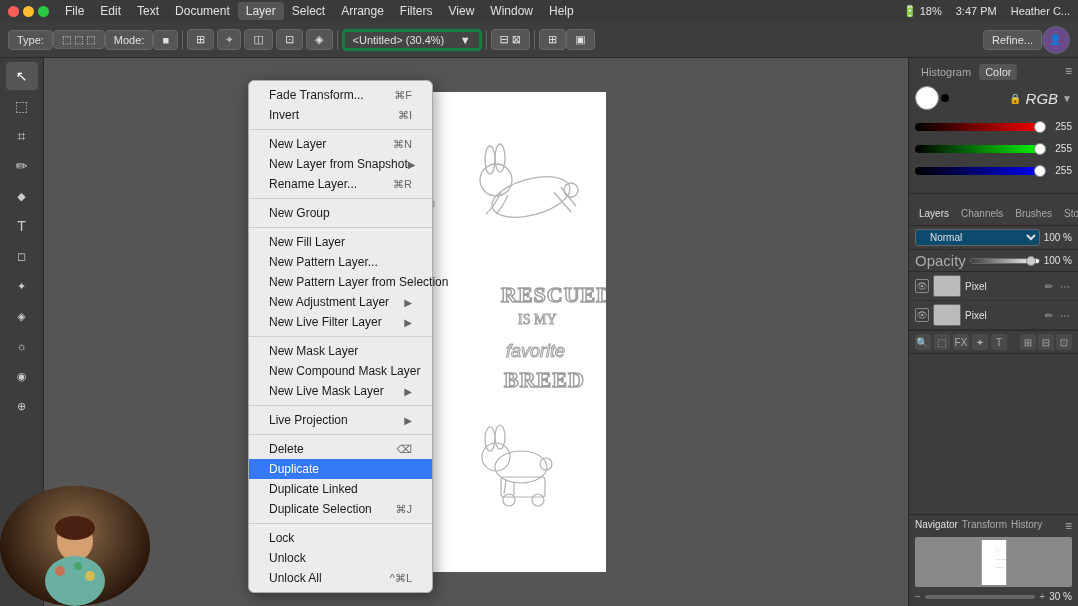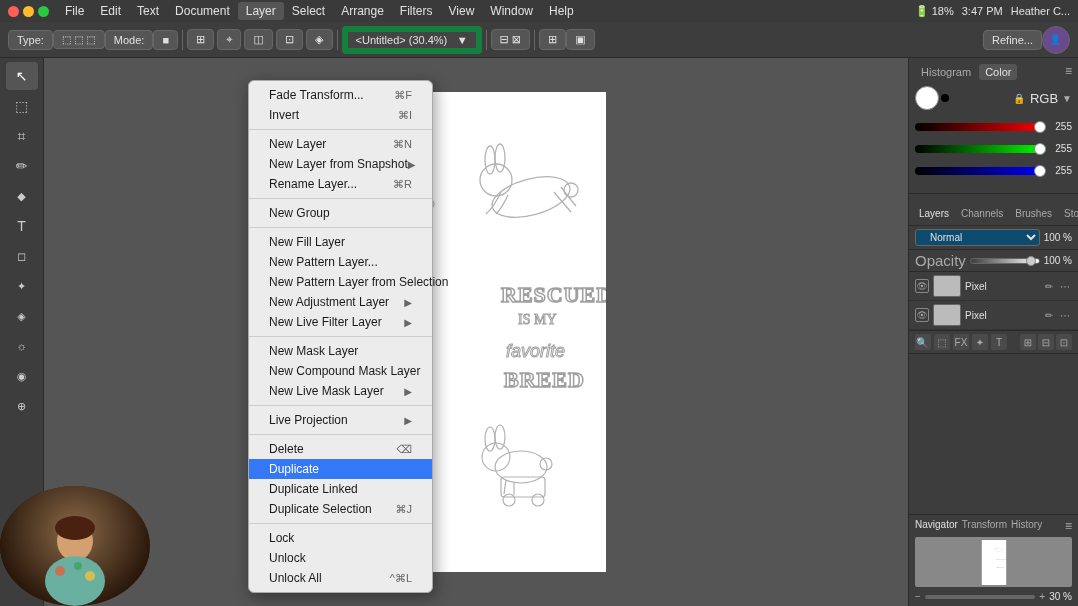--- a/index.html
+++ b/index.html
@@ -27,21 +27,21 @@
     }
     .menu-bar-item {
       padding: 2px 8px;
       cursor: pointer;
       border-radius: 3px;
       white-space: nowrap;
     }
     .menu-bar-item.active { background: #555; }
     .menu-bar-right {
       margin-left: auto;
-      display: flex; align-items: center; gap: 8px;
+      display: flex; align-items: center; gap: 14px;
       color: #e0e0e0; font-size: 11px;
     }
 
     
     .toolbar {
       height: 36px;
       background: #3d3d3d;
       display: flex;
       align-items: center;
       padding: 0 8px;
@@ -57,21 +57,21 @@
       cursor: pointer;
       display: flex; align-items: center; gap: 3px;
     }
     .toolbar-separator {
       width: 1px; height: 20px;
       background: #666;
       margin: 0 4px;
     }
     .toolbar-title {
       background: #444;
-      border: 6px solid #15803d;
+      border: 3px solid #15803d;
       border-radius: 4px;
       color: #e0e0e0;
       font-size: 11px;
       padding: 2px 8px;
       min-width: 140px;
       display: flex; align-items: center; justify-content: space-between;
     }
 
     
     .main-area {
@@ -659,21 +659,21 @@
       <div class="panel-tabs">
         <span class="panel-tab">Histogram</span>
         <span class="panel-tab active">Color</span>
         <span style="margin-left:auto;font-size:12px;color:#aaa;cursor:pointer;">≡</span>
       </div>
       <div class="panel-header">
         <div class="color-circle"></div>
         <div style="width:8px;height:8px;border-radius:50%;background:#000;margin-left:2px;"></div>
         <div style="margin-left:auto;display:flex;align-items:center;gap:4px;">
           <span style="font-size:10px;color:#aaa;">🔒</span>
-          <span style="font-size:13px;color:#e0e0e0;">RGB</span>
+          <span style="font-size:15px;color:#e0e0e0;font-style:italic;">RGB</span>
           <span style="font-size:10px;color:#aaa;">▼</span>
         </div>
       </div>
       <div class="color-slider-row">
         <div class="color-slider-track r-track">
           <div class="color-slider-thumb"></div>
         </div>
         <span class="color-value">255</span>
       </div>
       <div class="color-slider-row">

